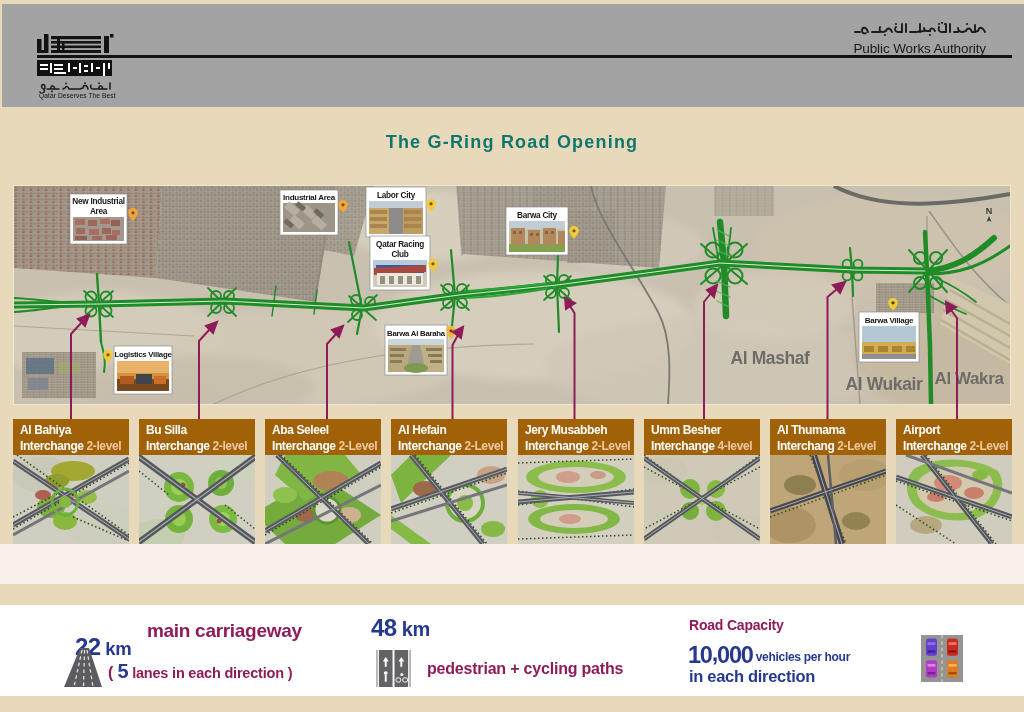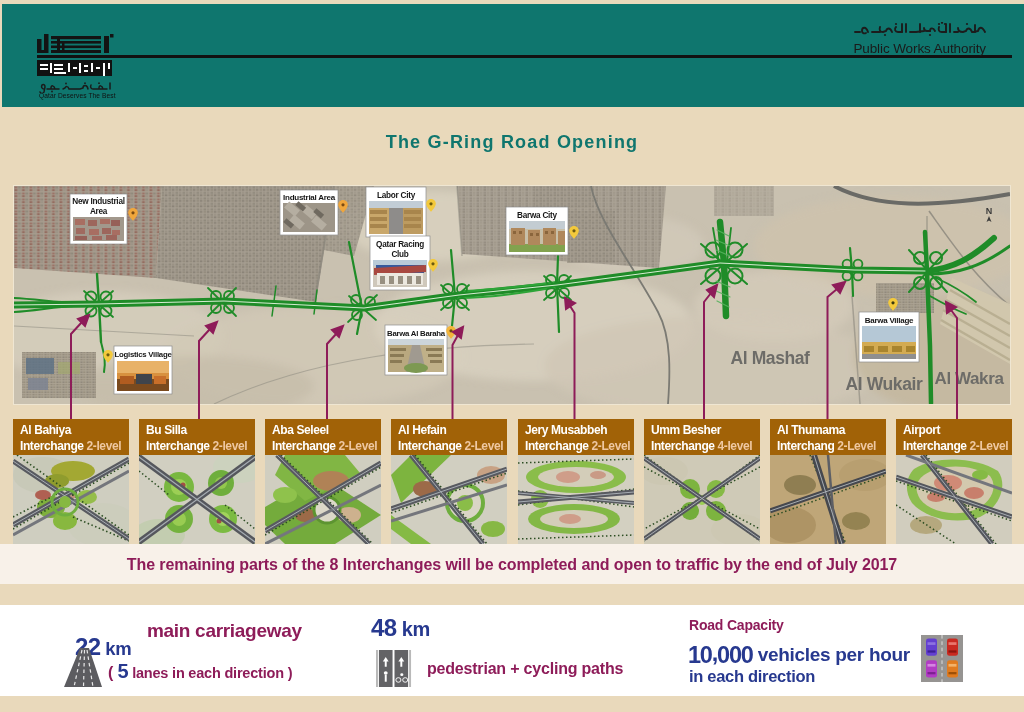--- a/index.html
+++ b/index.html
@@ -1,18 +1,18 @@
 <!DOCTYPE html>
 <html><head>
 <meta charset="utf-8">
 <style>
   html,body{margin:0;padding:0;}
   body{width:1024px;height:712px;overflow:hidden;font-family:"Liberation Sans",sans-serif;}
   .page{position:relative;width:1024px;height:712px;background:#e9d9bb;}
-  .header{position:absolute;left:2px;top:4px;width:1022px;height:103px;background:#0f766e;}
+  .header{position:absolute;left:2px;top:4px;width:1022px;height:103px;background:#a3a3a3;}
   .blackline{position:absolute;left:35px;top:51px;width:975px;height:3px;background:#111111;}
   .pwa{position:absolute;right:38px;top:18px;text-align:right;color:#1a1a1a;}
   .pwa .en{font-size:13.5px;letter-spacing:-0.1px;margin-top:4px;}
   .tagline-en{position:absolute;left:37px;top:88px;font-size:6.6px;color:#111;letter-spacing:0.1px;}
   .title{position:absolute;left:0;top:132px;width:1024px;text-align:center;font-size:18px;font-weight:bold;color:#0f766e;letter-spacing:1.2px;}
   .mapwrap{position:absolute;left:14px;top:186px;width:996px;height:218px;background:#22c55e;outline:1px solid #efe6d2;}
   .cards{position:absolute;left:13px;top:419px;width:1000px;height:125px;}
   .card{position:absolute;top:0;width:116px;height:125px;}
   .chead{position:absolute;left:0;top:0;width:116px;height:36px;background:#a16207;color:#fff;font-weight:bold;font-size:12px;letter-spacing:-0.4px;line-height:15.5px;padding:4px 0 0 7px;box-sizing:border-box;white-space:nowrap;overflow:hidden;}
   .chead .lvl{color:#efc8a2;}
@@ -731,21 +731,20 @@
       <path d="M704,419 L704,302 L711,293" fill="none"></path>
         <polygon points="717,285 707,290 714,297"></polygon>
       <path d="M827.5,419 L827.5,297 L837,289" fill="none"></path>
         <polygon points="845,282 833,285 840,293"></polygon>
       <path d="M957,419 L957,318 L951,310" fill="none"></path>
         <polygon points="946,302 947,313 956,307"></polygon>
     </g>
   </svg>
 
   <div class="sentstrip"></div>
-  <div class="sent">The remaining parts of the 8 Interchanges will be completed and open to traffic by the end of July 2017</div>
 
   <div class="statspanel">
     <div class="kmrow s-blue" style="left:75px;top:28px;font-size:24px;letter-spacing:-0.5px;">22<span style="font-size:18.5px;"> km</span></div>
     <div class="kmrow s-mag" style="left:147px;top:15px;font-size:19px;letter-spacing:-0.3px;">main carriageway</div>
     <svg style="position:absolute;left:62px;top:43px" width="44" height="39" viewBox="0 0 44 39">
       <polygon points="18,0 27,0 40,39 2,39" fill="#5c5c60"></polygon>
       <g stroke="#e8e8e8" stroke-width="1.2" fill="none">
         <line x1="20" y1="2" x2="12" y2="39" stroke-dasharray="3.5 3"></line>
         <line x1="22.5" y1="2" x2="21.5" y2="39" stroke-dasharray="3.5 3"></line>
         <line x1="25" y1="2" x2="31" y2="39" stroke-dasharray="3.5 3"></line>
@@ -767,21 +766,21 @@
         <circle cx="10" cy="26" r="2"></circle>
           <rect x="9" y="28" width="2" height="8"></rect>
         <circle cx="23" cy="34" r="2.6" fill="none" stroke="#fff"></circle>
         <circle cx="30" cy="34" r="2.6" fill="none" stroke="#fff"></circle>
         <circle cx="26.5" cy="28" r="1.6"></circle>
       </g>
     </svg>
     <div class="kmrow s-mag" style="left:427px;top:55px;font-size:16px;letter-spacing:-0.2px;">pedestrian + cycling paths</div>
 
     <div class="kmrow s-mag" style="left:689px;top:12px;font-size:14px;letter-spacing:-0.2px;">Road Capacity</div>
-    <div class="kmrow s-blue" style="left:688px;top:35px;font-size:23.5px;letter-spacing:-1.2px;">10<span style="vertical-align:2px;">,</span>000<span style="font-size:19px;letter-spacing:-0.3px;vertical-align:2px;">&nbsp;vehicles per hour</span></div>
+    <div class="kmrow s-blue" style="left:688px;top:35px;font-size:23.5px;letter-spacing:-1.2px;">10<span style="vertical-align:2px;">,</span>000<span style="font-size:12px;letter-spacing:-0.3px;vertical-align:2px;">&nbsp;vehicles per hour</span></div>
     <div class="kmrow s-blue" style="left:689px;top:62px;font-size:16.5px;letter-spacing:-0.3px;">in each direction</div>
     <svg style="position:absolute;left:921px;top:30px" width="42" height="47" viewBox="0 0 42 52" preserveAspectRatio="none">
       <rect x="0" y="0" width="42" height="52" fill="#969492"></rect>
       <line x1="21" y1="0" x2="21" y2="52" stroke="#e0e0e0" stroke-width="1" stroke-dasharray="4 3"></line>
       <g>
         <rect x="5" y="4" width="11" height="19" rx="2.5" fill="#6340d0"></rect>
         <rect x="6.5" y="8" width="8" height="3" fill="#8d73e0"></rect>
         <rect x="6.5" y="17" width="8" height="2.5" fill="#3c1f96"></rect>
         <rect x="26" y="4" width="11" height="19" rx="2.5" fill="#c92a20"></rect>
         <rect x="27.5" y="8" width="8" height="3" fill="#e9776d"></rect>

